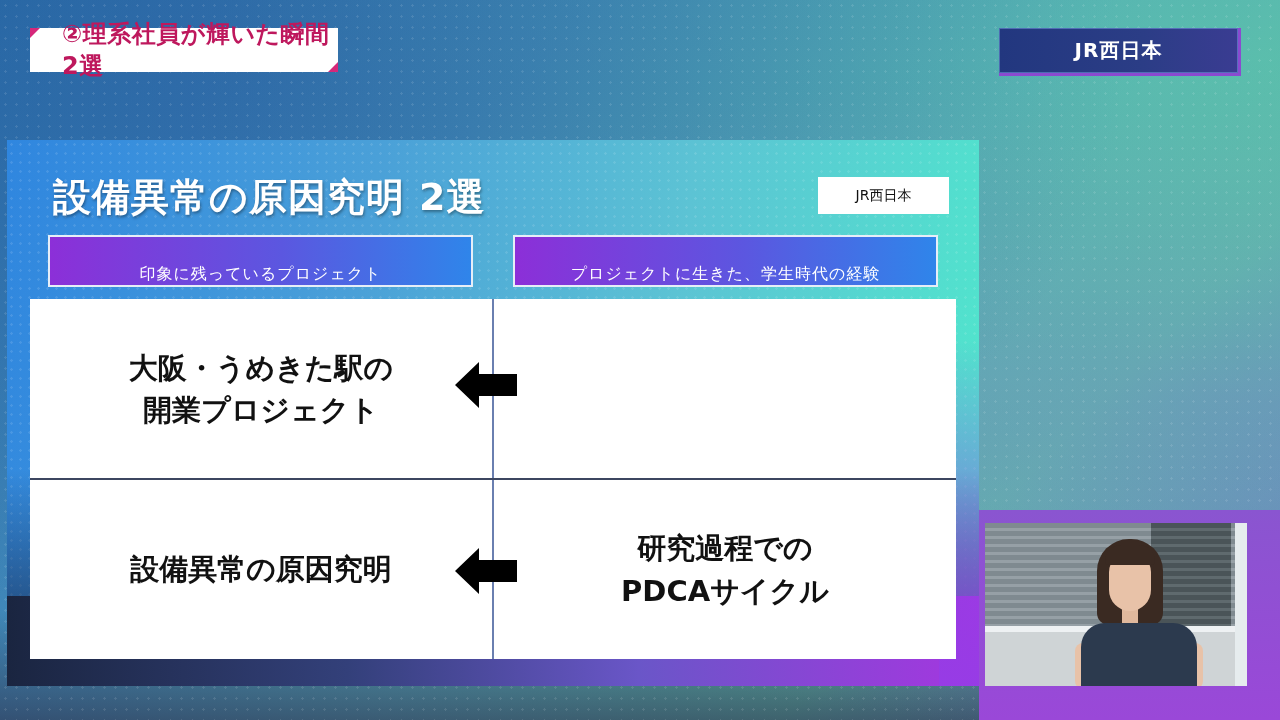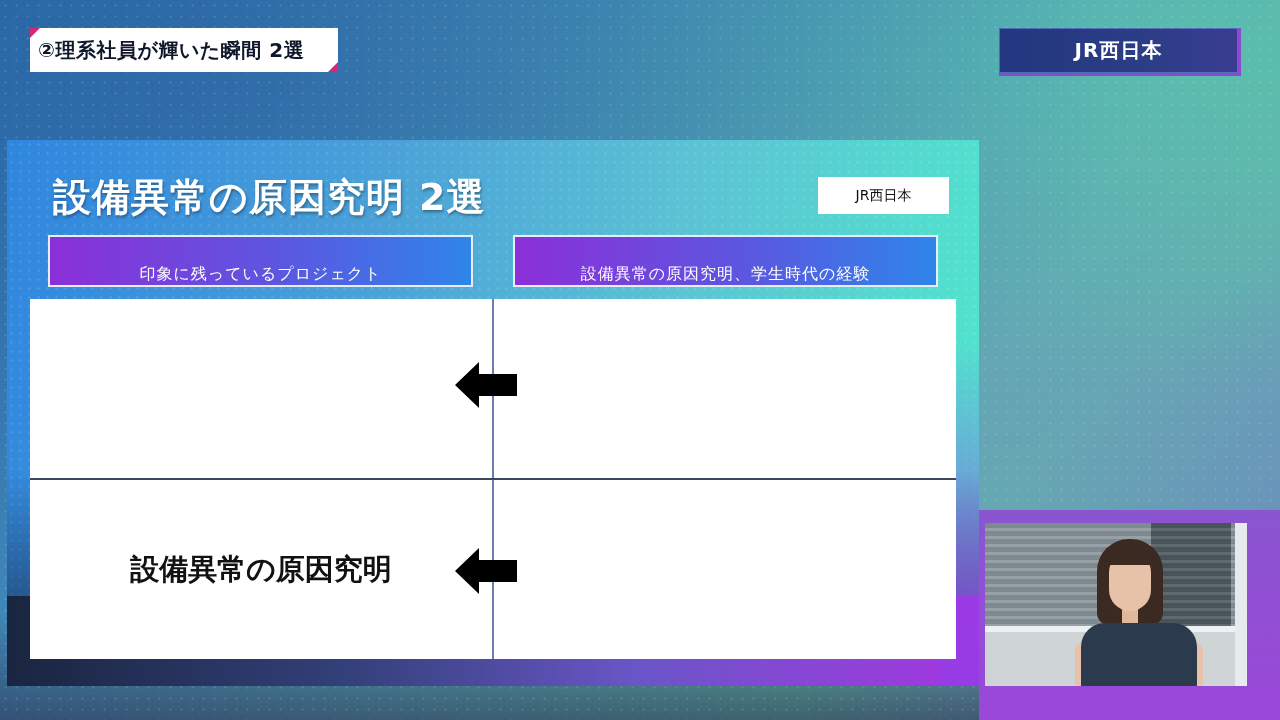--- a/index.html
+++ b/index.html
@@ -28,21 +28,21 @@
     .corner-label {
       position: absolute; left: 30px; top: 28px; width: 308px; height: 44px;
       background: #ffffff;
       display: flex; align-items: center; padding-left: 8px;
     }
     .corner-label::before, .corner-label::after {
       content: ""; position: absolute; width: 0; height: 0;
     }
     .corner-label::before { left: 0; top: 0; border-top: 10px solid #d6287a; border-right: 10px solid transparent; }
     .corner-label::after { right: 0; bottom: 0; border-bottom: 10px solid #d6287a; border-left: 10px solid transparent; }
-    .corner-label span { font-size: 20px; font-weight: bold; color: #0f172a; letter-spacing: 0.5px; }
+    .corner-label span { font-size: 24px; font-weight: bold; color: #be185d; letter-spacing: 0.5px; margin-left: 24px; }
 
     
     .brand-badge {
       position: absolute; left: 999px; top: 28px; width: 242px; height: 48px;
       background: linear-gradient(90deg, #22377f 0%, #2b3d86 60%, #3a3c92 100%);
       border-bottom: 3px solid #8a4ad0;
       border-right: 3px solid #8a4ad0;
       display: flex; align-items: center; justify-content: center;
       box-shadow: inset 0 0 0 1px rgba(120,160,230,0.5);
     }
@@ -180,26 +180,34 @@
   <div class="slide-title">設備異常の原因究明 2選</div>
 
   <div class="slide-logo">
     <span>JR西日本</span>
   </div>
 
   <div class="col-header left">
     <span>印象に残っているプロジェクト</span>
   </div>
   <div class="col-header right">
-    <span>設備異常の原因究明、学生時代の経験</span>
+    <span>プロジェクトに生きた、学生時代の経験</span>
   </div>
 
   <div class="grid">
+    <div class="cell c00">
+      <span>大阪・うめきた駅の
+開業プロジェクト</span>
+    </div>
     <div class="cell c10">
       <span>設備異常の原因究明</span>
+    </div>
+    <div class="cell c11">
+      <span>研究過程での
+PDCAサイクル</span>
     </div>
     <div class="vline"></div>
     <div class="hline"></div>
   </div>
 </div>
 
 <svg class="arrow a1" viewBox="0 0 62 46">
   <polygon points="0,23 24,0 24,12 62,12 62,34 24,34 24,46" fill="#000"></polygon>
 </svg>
 <svg class="arrow a2" viewBox="0 0 62 46">

